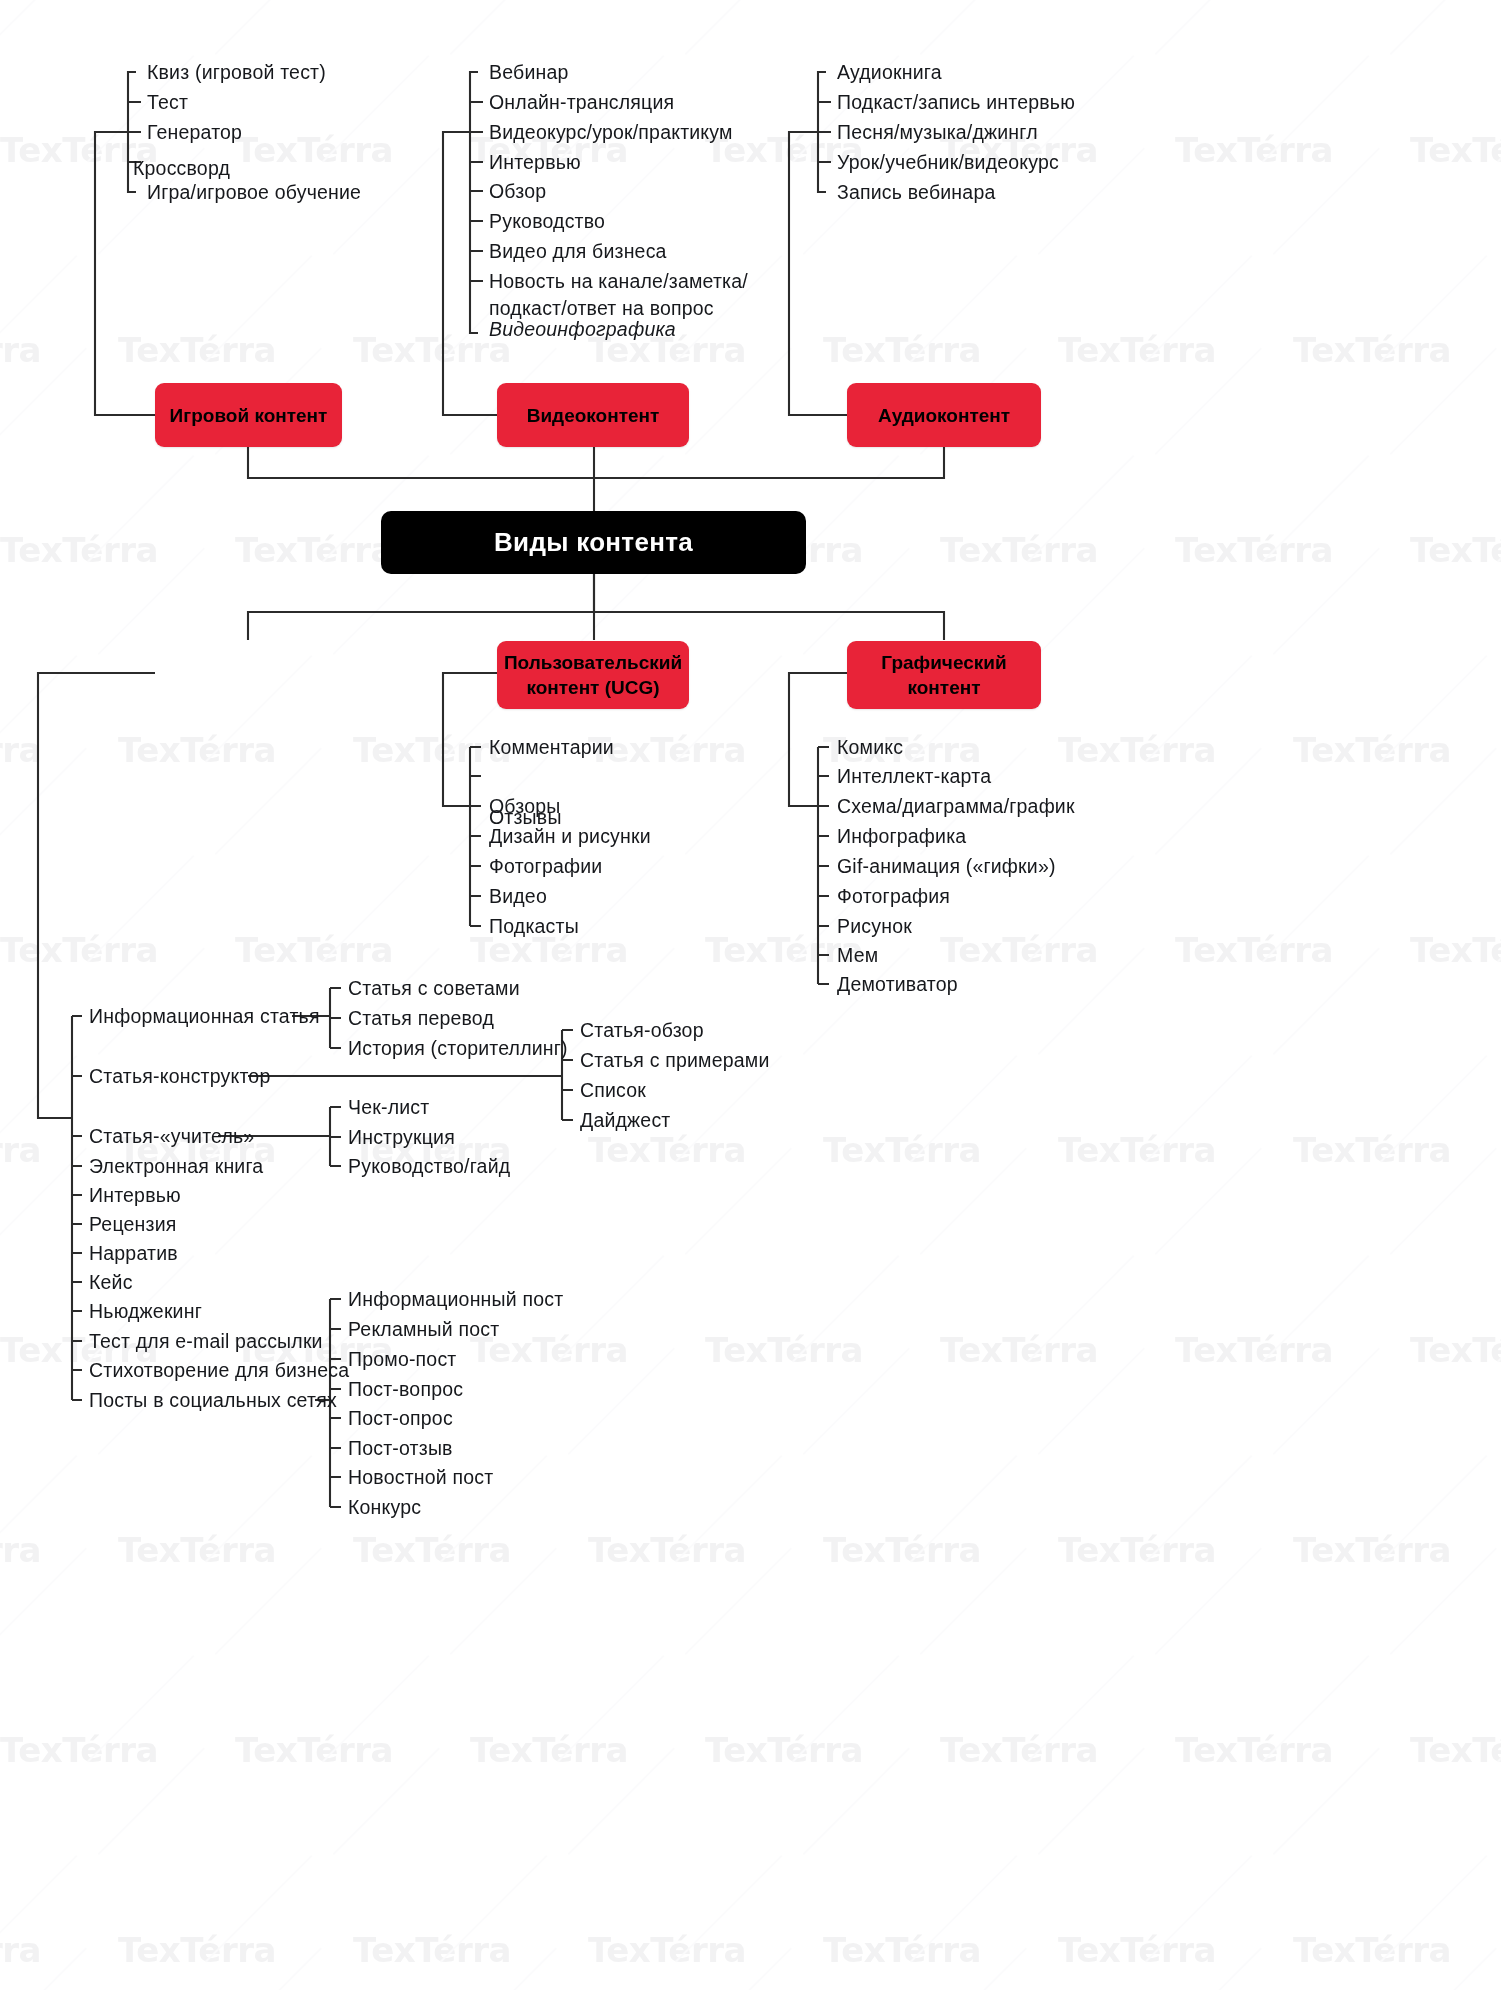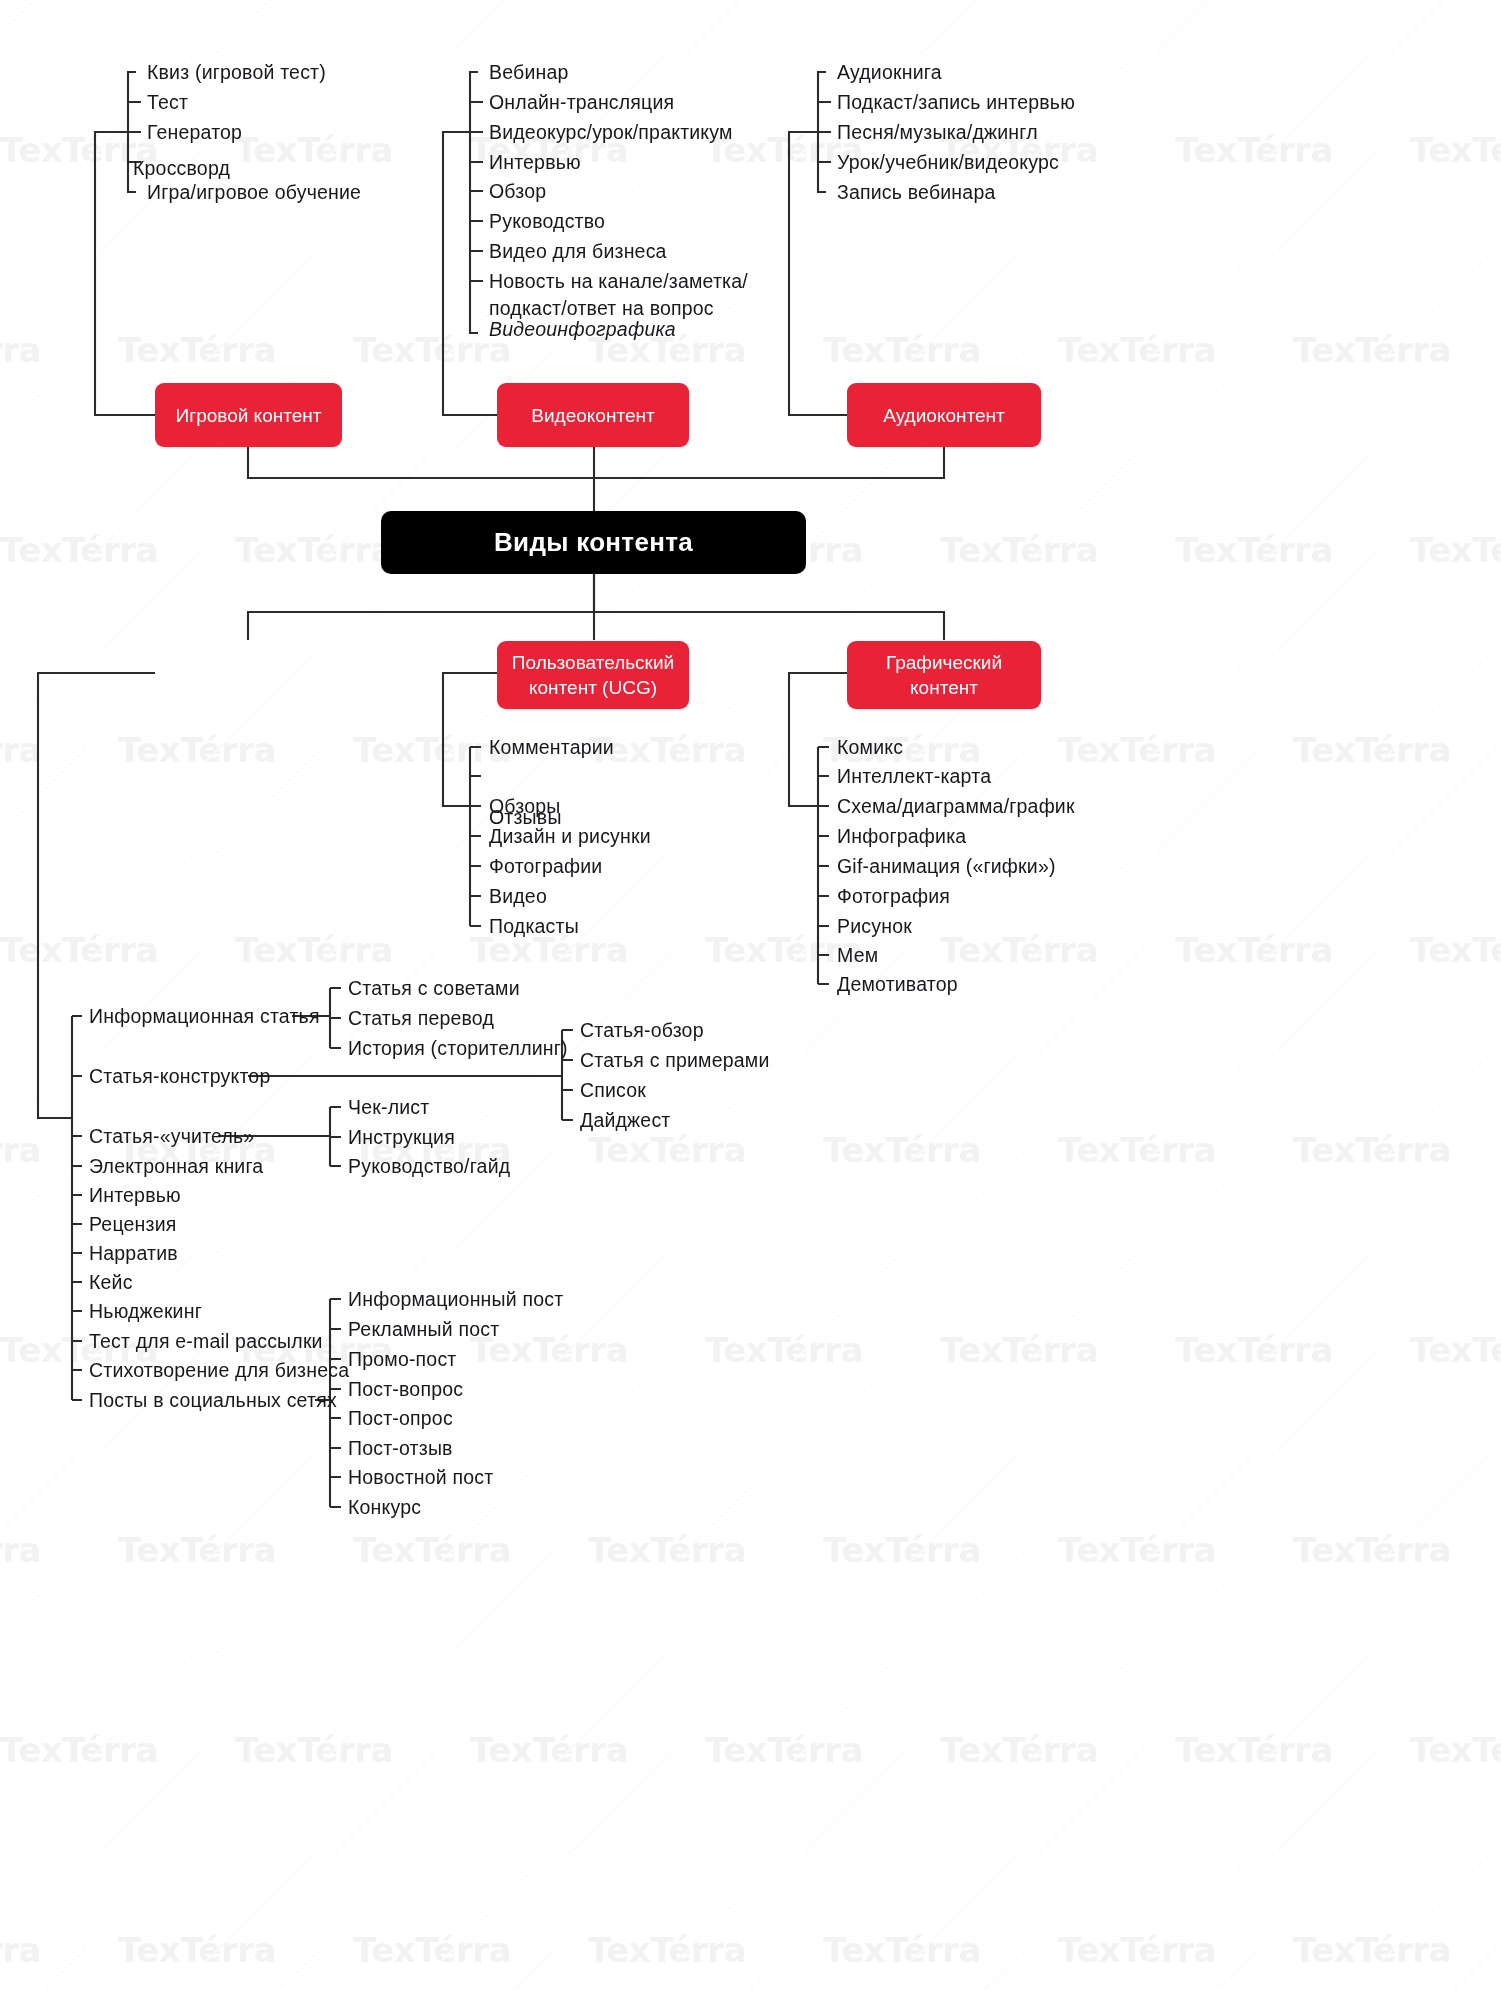--- a/index.html
+++ b/index.html
@@ -55,24 +55,24 @@
     z-index:4;
     display:flex;
     align-items:center;
     justify-content:center;
     text-align:center;
     border-radius:9px;
     box-sizing:border-box;
   }
   .box.red{
     background:#E82338;
-    color:#ffffff;
+    color:#000000;
     font-size:19px;
     line-height:25px;
-    font-weight:400;
+    font-weight:700;
     box-shadow:0 1px 2px rgba(0,0,0,.10);
     justify-content:center;
   }
   .box.black{
     background:#000000;
     color:#ffffff;
     font-size:26px;
     font-weight:700;
     letter-spacing:.3px;
     border-radius:10px;

